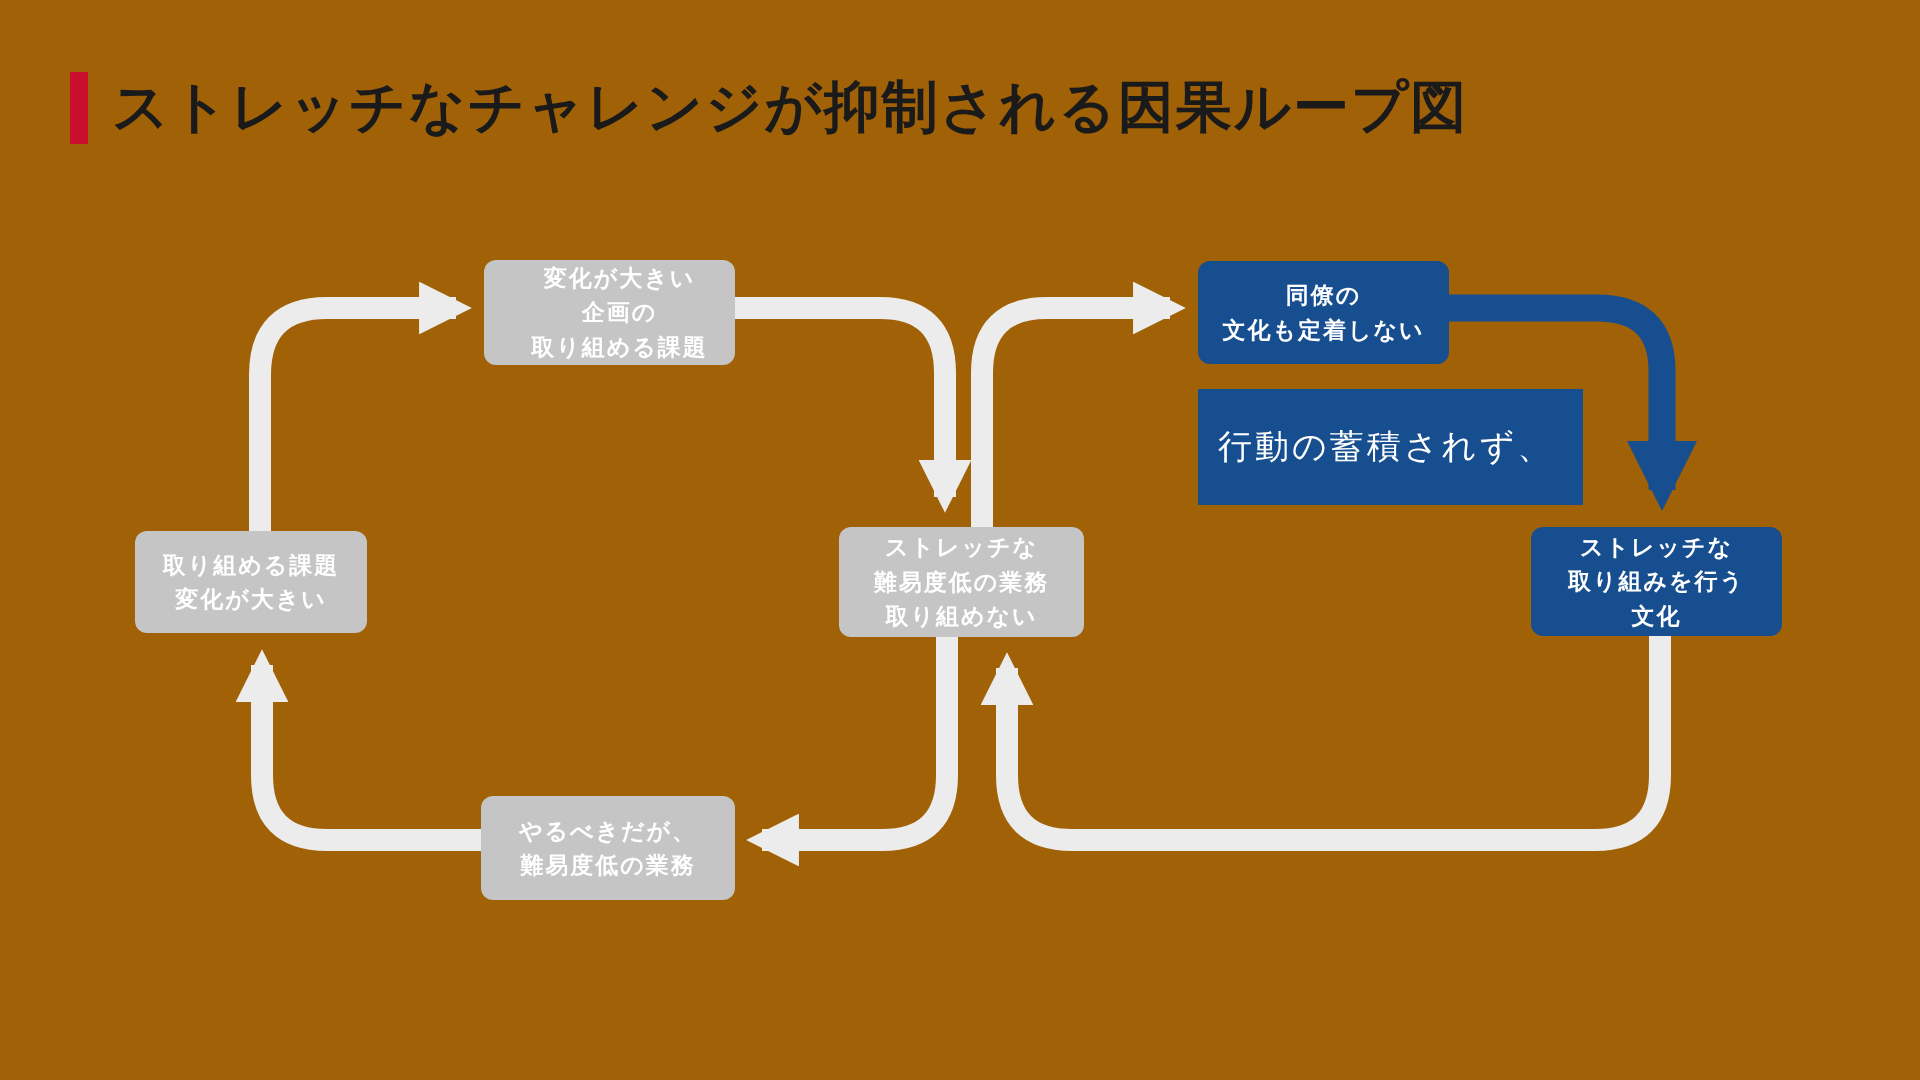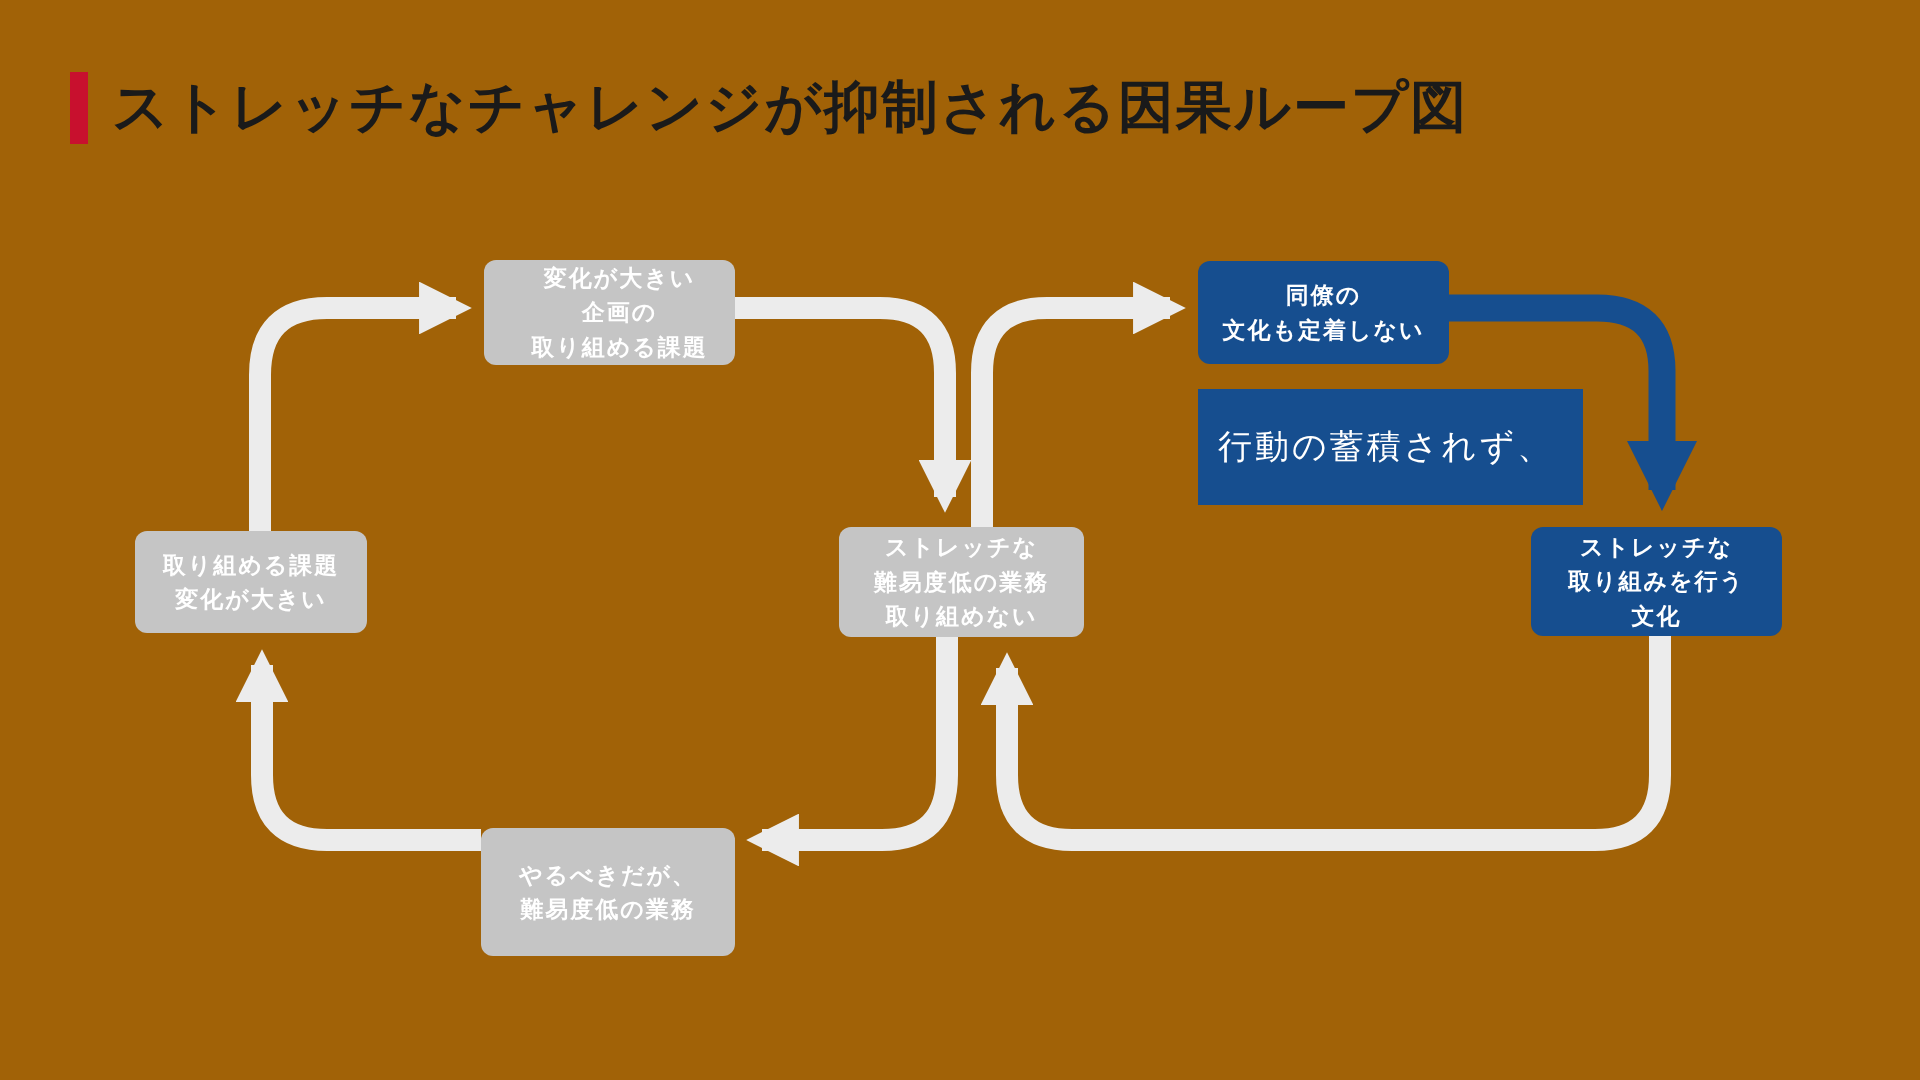--- a/index.html
+++ b/index.html
@@ -55,21 +55,21 @@
     letter-spacing:2px;
     display:flex;flex-direction:column;
     align-items:center;justify-content:center;
     text-align:center;
   }
   .node.gray{background:var(--box-gray,#c5c5c5);}
   .node.blue{background:var(--brand-blue,#164e8f);align-items:center;}
   .n1{left:484px;top:260px;width:251px;height:105px;padding-left:20px;}
   .n2{left:135px;top:531px;width:232px;height:102px;}
   .n3{left:839px;top:527px;width:245px;height:110px;}
-  .n4{left:481px;top:828px;width:254px;height:128px;}
+  .n4{left:481px;top:796px;width:254px;height:104px;}
   .n5{left:1198px;top:261px;width:251px;height:103px;}
   .n7{left:1531px;top:527px;width:251px;height:109px;}
   
   .annotation{
     position:absolute;
     left:1198px;top:389px;width:385px;height:116px;
     background:var(--brand-blue,#164e8f);
     color:var(--node-text,#ffffff);
     font-size:34px;
     font-weight:400;

